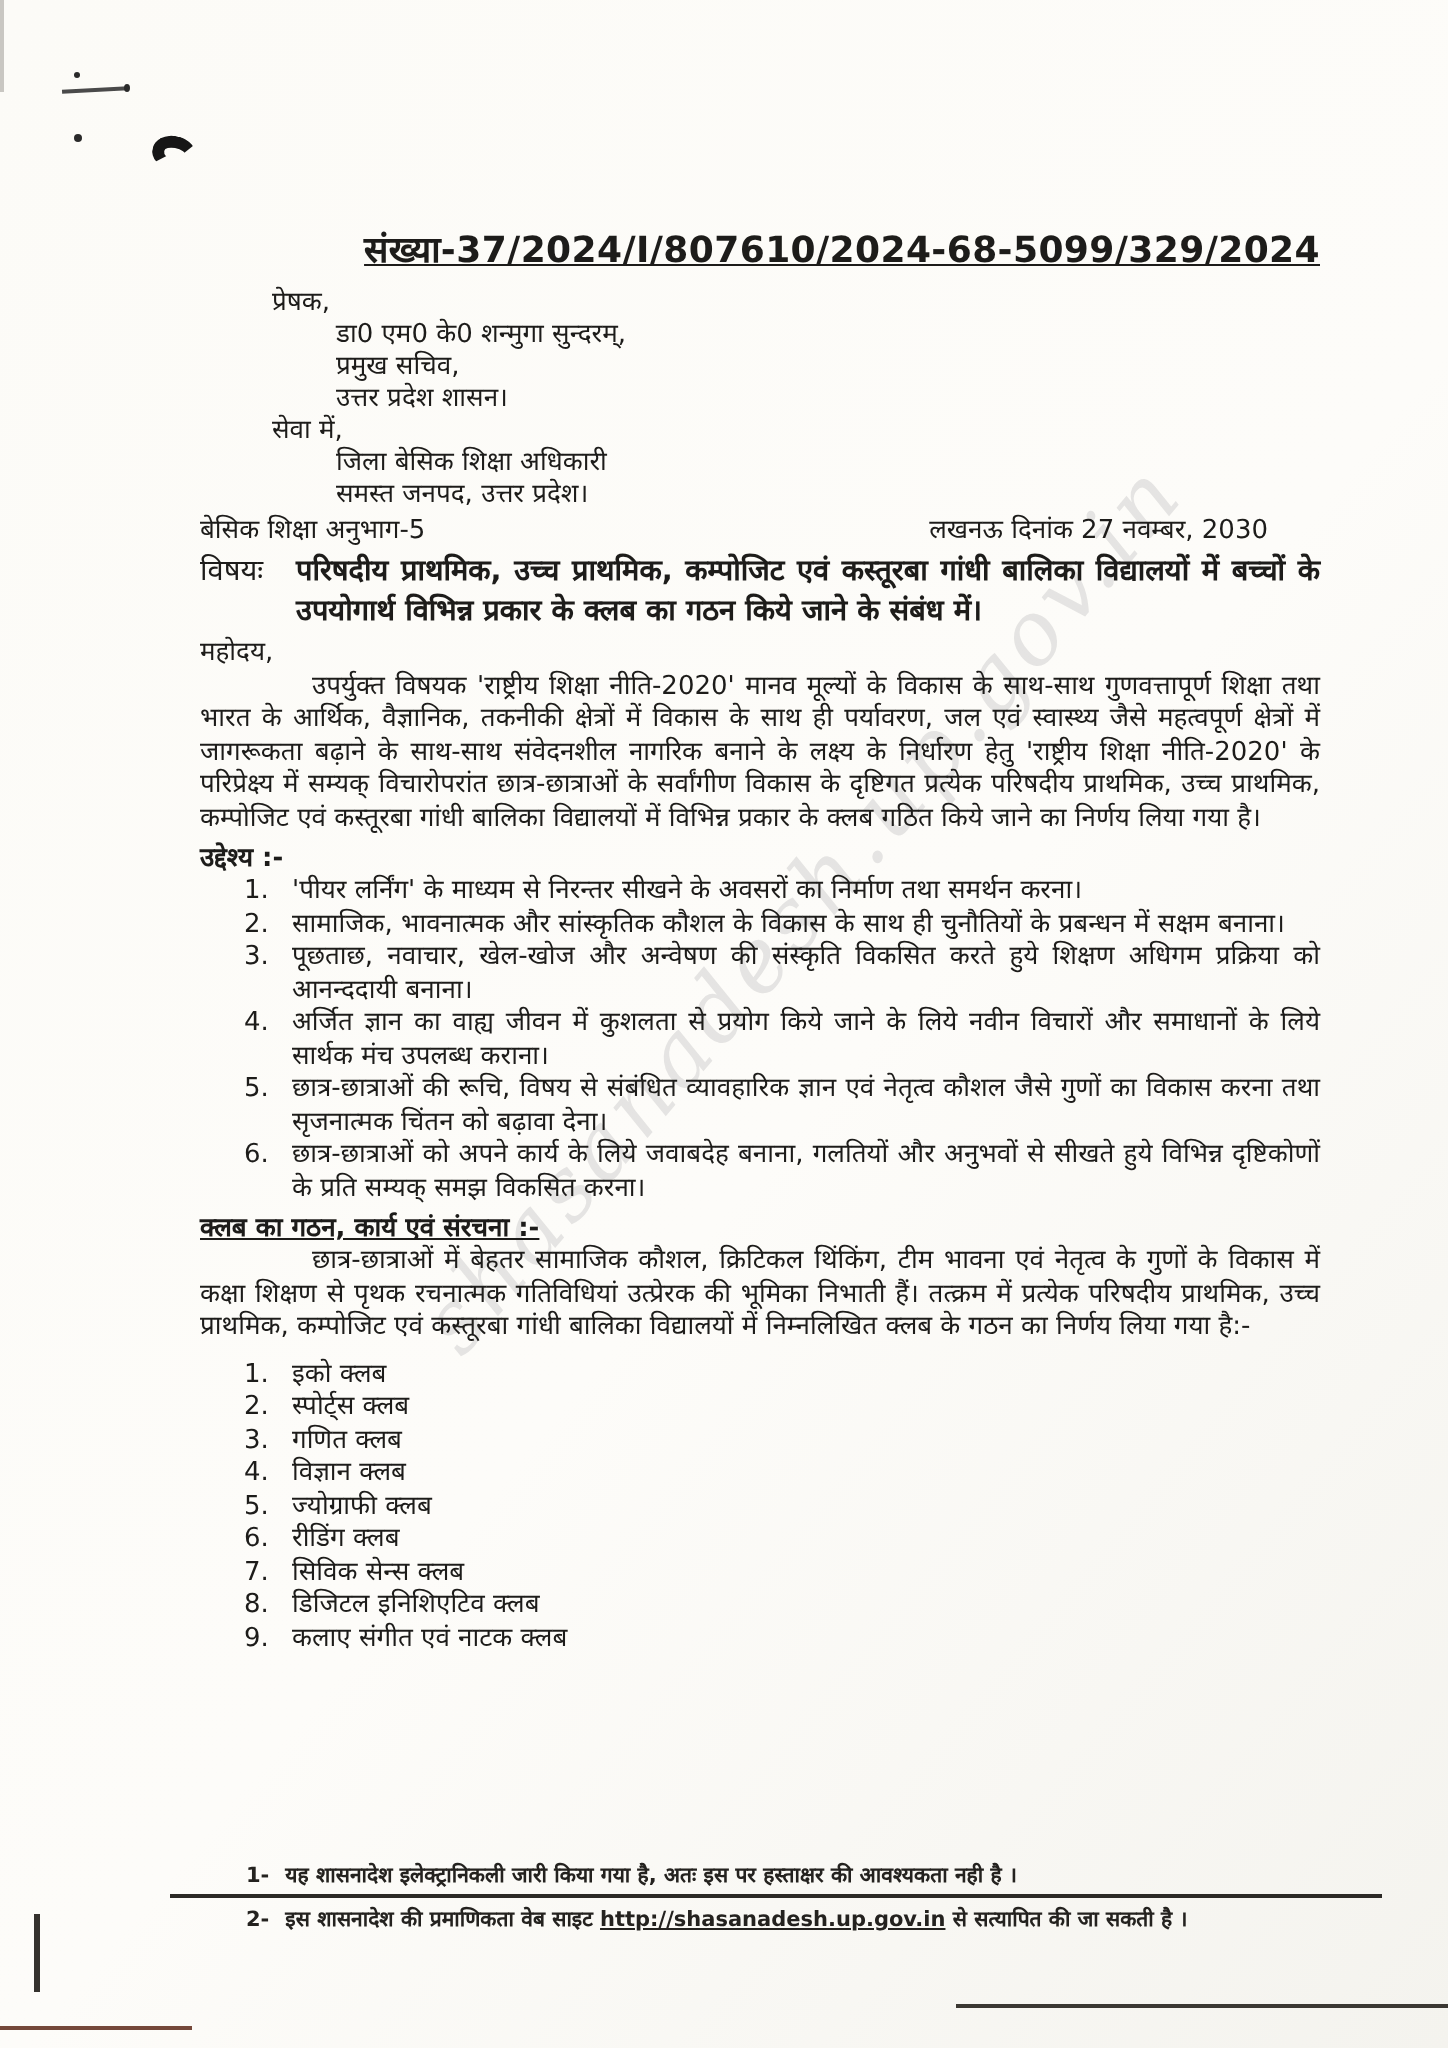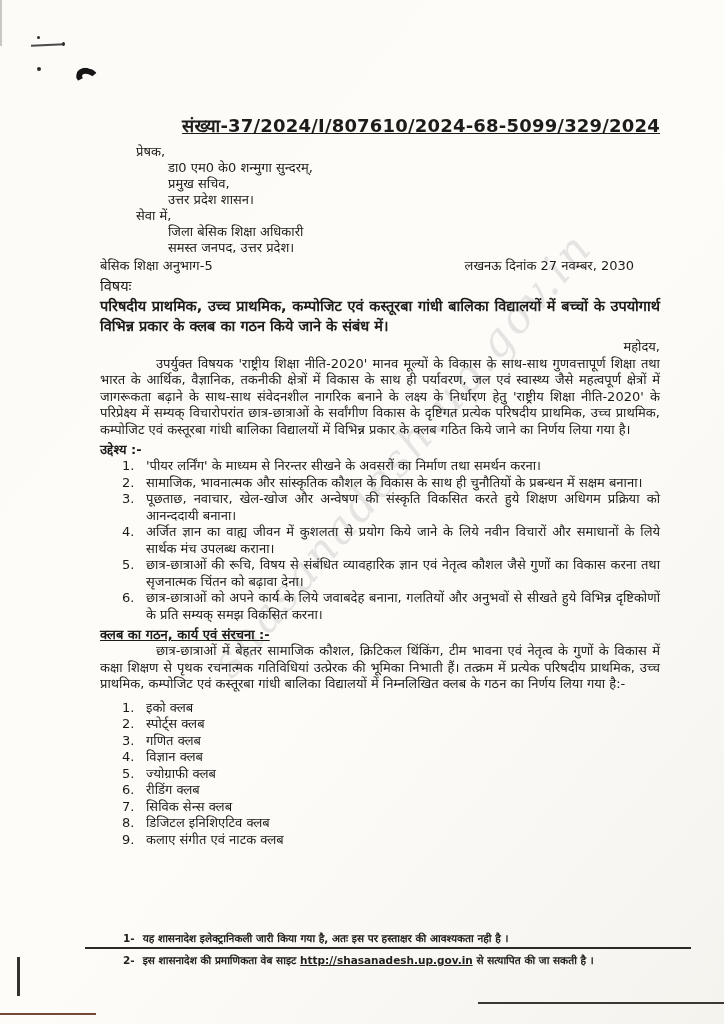--- a/index.html
+++ b/index.html
@@ -39,24 +39,24 @@
     margin-bottom:9px;
     letter-spacing:0.2px;
   }
   .addr-label { margin-left:36px; line-height:16px; }
   .addr-lines { margin-left:68px; line-height:16px; }
   .section-date {
     display:flex; justify-content:space-between;
     line-height:17px; margin-top:1px;
   }
   .section-date .date { padding-right:26px; }
-  .subject { display:flex; margin-top:2px; font-weight:bold; font-size:14.5px; line-height:20px;flex-direction:column; }
+  .subject { display:flex; margin-top:2px; font-weight:bold; font-size:14.5px; line-height:20px; }
   .subject .lbl { flex:none; width:48px; font-weight:normal; }
   .subject .txt { flex:1; text-align:justify; }
-  .salutation { margin-top:2px; line-height:18px;text-align:right; }
+  .salutation { margin-top:2px; line-height:18px; }
   .para {
     text-align:justify;
     line-height:16.5px;
     text-indent:56px;
   }
   .heading-plain { font-weight:bold; margin-top:3px; line-height:17px; }
   .heading-underline { font-weight:bold; margin-top:3px; line-height:17px; text-decoration:underline; }
   .num-item { display:flex; line-height:16.5px; }
   .num-item .num { flex:none; width:46px; padding-left:22px; }
   .num-item .txt { flex:1; text-align:justify; }

